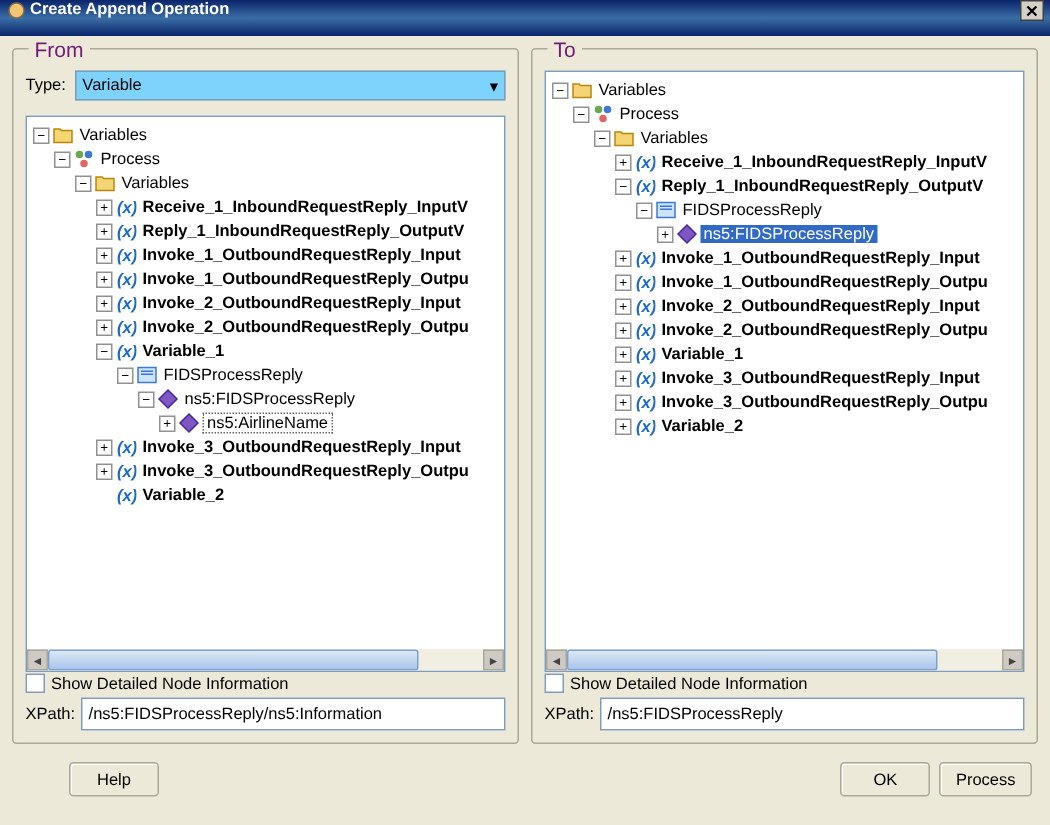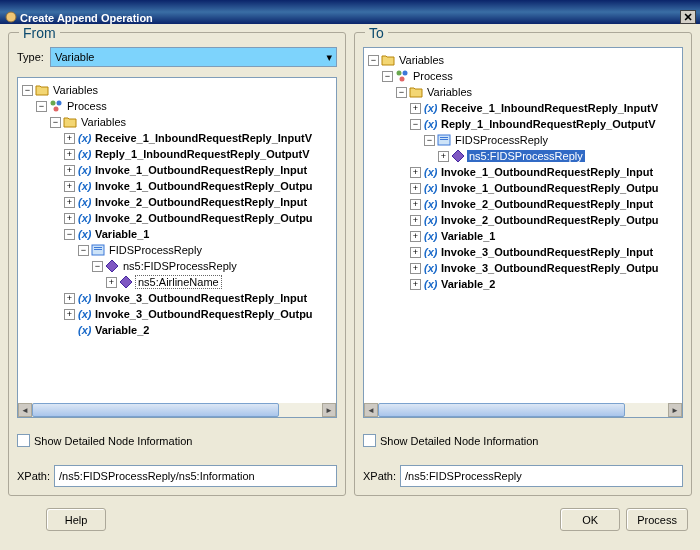--- a/index.html
+++ b/index.html
@@ -1,35 +1,35 @@
 <!DOCTYPE html>
 <html><head>
 <meta charset="utf-8">
 <style>
   * { box-sizing: border-box; margin: 0; padding: 0; font-family: Tahoma, Arial, sans-serif; font-size: 11px; }
   body { background: #ece9d8; width: 700px; height: 550px; overflow: hidden; }
-  .titlebar { height: 24px; background: linear-gradient(to bottom, #0a246a 0%, #3a6ea5 50%, #0a246a 100%); display: flex; align-items: flex-end; padding: 0 4px; color: #fff; font-weight: bold; }
+  .titlebar { height: 24px; background: linear-gradient(to bottom, #0a246a 0%, #3a6ea5 50%, #0a246a 100%); display: flex; align-items: flex-start; padding: 0 4px; color: #fff; font-weight: bold; }
   .titlebar-text { flex: 1; }
   .close-btn { width: 16px; height: 14px; background: #d4d0c8; border: 1px solid #404040; display: flex; align-items: center; justify-content: center; color: #000; font-weight: bold; cursor: pointer; }
   .content { display: flex; gap: 8px; padding: 8px; height: 480px; }
   .panel { flex: 1; border: 1px solid #aca899; background: #ece9d8; padding: 6px 8px 8px 8px; display: flex; flex-direction: column; border-radius: 3px; position: relative; }
-  .panel-title { position: absolute; top: -8px; left: 10px; background: #ece9d8; padding: 0 4px; color: #0c4a6e; font-size: 14px; font-weight: normal; }
+  .panel-title { position: absolute; top: -8px; left: 10px; background: #ece9d8; padding: 0 4px; color: #701a75; font-size: 14px; font-weight: normal; }
   .type-row { display: flex; align-items: center; gap: 6px; margin: 8px 0 10px 0; }
   .type-select { flex: 1; height: 20px; border: 1px solid #7f9db9; background: #7dd3fc; padding: 0 4px; display: flex; align-items: center; justify-content: space-between; }
   .tree-container { flex: 1; background: #fff; border: 1px solid #7f9db9; padding: 2px 0; overflow: hidden; position: relative; }
   .tree { padding: 2px 0; overflow-y: hidden; overflow-x: hidden; height: calc(100% - 14px); }
   .node { display: flex; align-items: center; height: 16px; white-space: nowrap; padding-left: 4px; }
   .tw { display: inline-block; width: 11px; height: 11px; border: 1px solid #919191; background: #fff; text-align: center; line-height: 9px; font-size: 9px; margin-right: 2px; cursor: pointer; color: #000; }
   .sp { display: inline-block; }
   .ic { display: inline-flex; width: 14px; height: 14px; margin-right: 2px; vertical-align: middle; align-items: center; justify-content: center; }
   .ic svg { width: 14px; height: 14px; }
   .label { padding: 0 2px; }
   .sel { background: #316ac5; color: #fff; }
   .boxed { border: 1px dotted #666; padding: 0 2px; }
-  .checkbox-row { display: flex; align-items: center; gap: 4px; margin: 16px 0; }
+  .checkbox-row { display: flex; align-items: center; gap: 4px; margin: 1px 0; }
   .cb { width: 13px; height: 13px; border: 1px solid #7f9db9; background: #fff; }
   .xpath-row { display: flex; align-items: center; gap: 4px; margin-top: 2px; }
   .xpath-field { flex: 1; height: 22px; border: 1px solid #7f9db9; background: #fff; padding: 0 4px; font-family: "Courier New", monospace; display: flex; align-items: center; }
   .footer { display: flex; padding: 4px 12px 10px 12px; gap: 6px; align-items: center; margin-left: 34px; }
   .btn { min-width: 60px; height: 23px; background: #ece9d8; border: 1px solid #aca899; border-radius: 3px; padding: 0 10px; cursor: pointer; box-shadow: inset 1px 1px 0 #fff; }
   .spacer { flex: 1; }
   .hscroll { position: absolute; bottom: 0; left: 0; right: 0; height: 14px; background: #e9e7e3; display: flex; align-items: center; }
   .hs-btn { width: 14px; height: 14px; background: #cecac3; border: 1px solid #aca899; display:flex; align-items:center; justify-content:center; font-size:8px; color:#444;}
   .hs-track { flex: 1; height: 14px; background: #f1efe2; position: relative; }
   .hs-thumb { position: absolute; left: 0; top: 0; bottom: 0; width: 85%; background: linear-gradient(to bottom, #dce7f5, #a9c5eb); border: 1px solid #7ba2ce; border-radius: 2px; }

